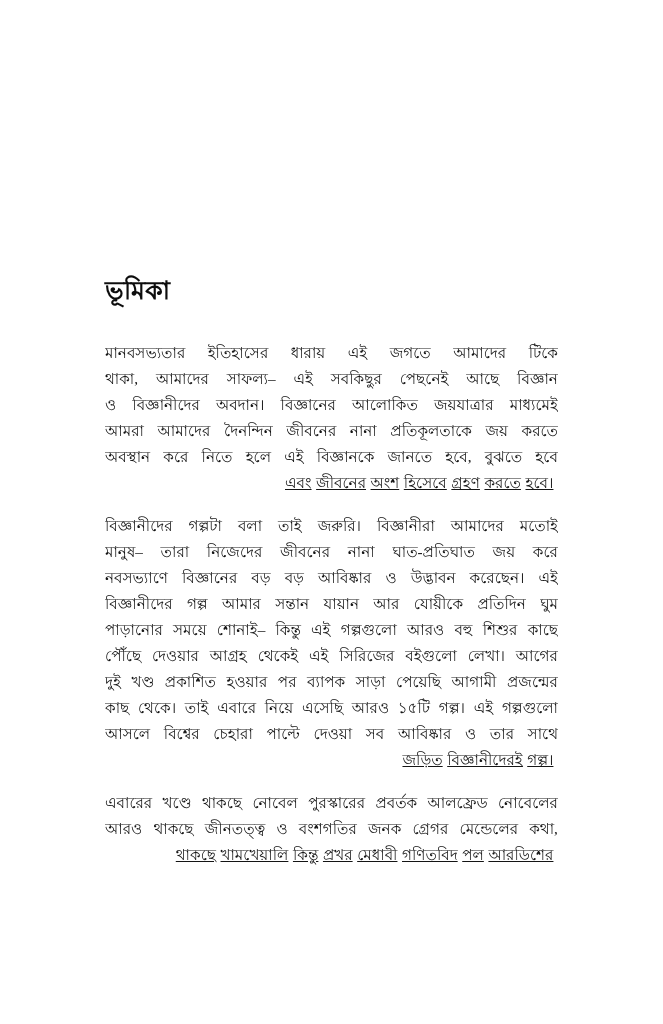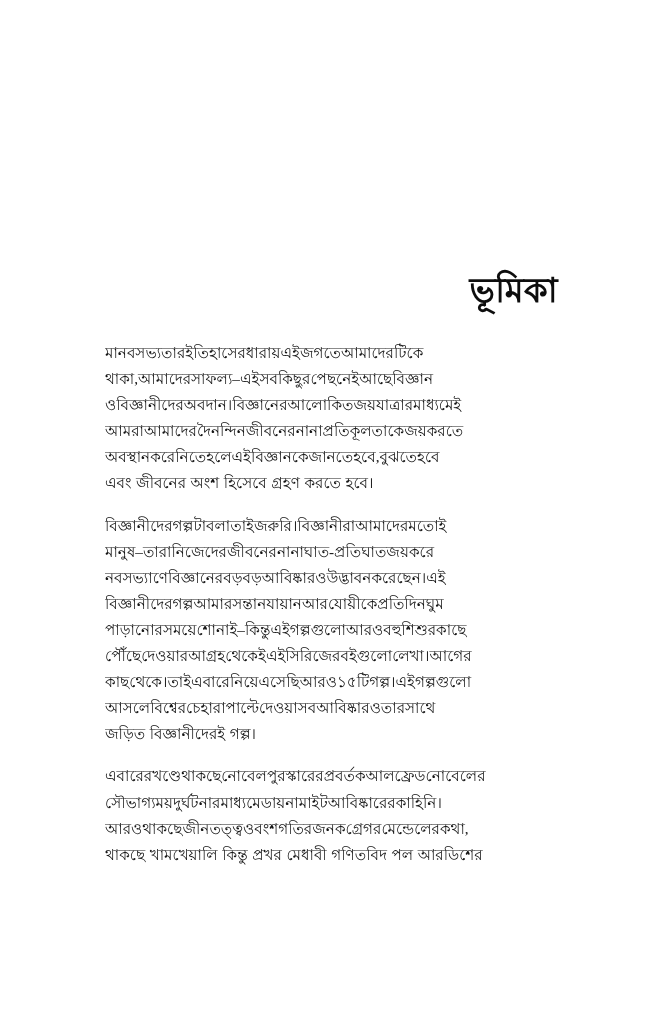--- a/index.html
+++ b/index.html
@@ -26,24 +26,24 @@
   }
 
   .page-body {
     position: absolute;
     left: 105px;
     top: 272px;
     width: 453px;
   }
 
   .chapter-title {
-    font-size: 34px;
+    font-size: 25px;
     line-height: 38px;
     font-weight: 700;
-    text-align: right;
+    text-align: left;
     color: #0d0d0d;
     margin: 0 0 30px 0;
     letter-spacing: 0.3px;
   }
 
   .para {
     margin: 0 0 16px 0;
     font-size: 15.2px;
     line-height: 26.1px;
     text-align: justify;
@@ -52,27 +52,29 @@
     word-spacing: 0.2px;
   }
 
   .para:last-child {
     margin-bottom: 0;
   }
 
   
   .jline {
     display: flex;
+    justify-content: space-between;
     width: 100%;
     height: 26.1px;
     align-items: baseline;
     overflow: hidden;
   }
   .jline.ragged {
-    justify-content: flex-start;
+    justify-content: flex-end;
+    text-decoration: underline;
   }
   .jline.ragged .word {
     margin-right: 0.30em;
   }
   .jline .word {
     white-space: pre;
   }
 </style>
 </head>
 <body>
@@ -203,20 +205,32 @@
           <span class="word">দেওয়ার</span>
           <span class="word">আগ্রহ</span>
           <span class="word">থেকেই</span>
           <span class="word">এই</span>
           <span class="word">সিরিজের</span>
           <span class="word">বইগুলো</span>
           <span class="word">লেখা।</span>
           <span class="word">আগের</span>
         </div>
         <div class="jline">
+          <span class="word">দুই</span>
+          <span class="word">খণ্ড</span>
+          <span class="word">প্রকাশিত</span>
+          <span class="word">হওয়ার</span>
+          <span class="word">পর</span>
+          <span class="word">ব্যাপক</span>
+          <span class="word">সাড়া</span>
+          <span class="word">পেয়েছি</span>
+          <span class="word">আগামী</span>
+          <span class="word">প্রজন্মের</span>
+        </div>
+        <div class="jline">
           <span class="word">কাছ</span>
           <span class="word">থেকে।</span>
           <span class="word">তাই</span>
           <span class="word">এবারে</span>
           <span class="word">নিয়ে</span>
           <span class="word">এসেছি</span>
           <span class="word">আরও</span>
           <span class="word">১৫টি</span>
           <span class="word">গল্প।</span>
           <span class="word">এই</span>
@@ -245,28 +259,20 @@
           <span class="word">এবারের</span>
           <span class="word">খণ্ডে</span>
           <span class="word">থাকছে</span>
           <span class="word">নোবেল</span>
           <span class="word">পুরস্কারের</span>
           <span class="word">প্রবর্তক</span>
           <span class="word">আলফ্রেড</span>
           <span class="word">নোবেলের</span>
         </div>
         <div class="jline">
-          <span class="word">সৌভাগ্যময়</span>
-          <span class="word">দুর্ঘটনার</span>
-          <span class="word">মাধ্যমে</span>
-          <span class="word">ডায়নামাইট</span>
-          <span class="word">আবিষ্কারের</span>
-          <span class="word">কাহিনি।</span>
-        </div>
-        <div class="jline">
           <span class="word">আরও</span>
           <span class="word">থাকছে</span>
           <span class="word">জীনতত্ত্ব</span>
           <span class="word">ও</span>
           <span class="word">বংশগতির</span>
           <span class="word">জনক</span>
           <span class="word">গ্রেগর</span>
           <span class="word">মেন্ডেলের</span>
           <span class="word">কথা,</span>
         </div>

